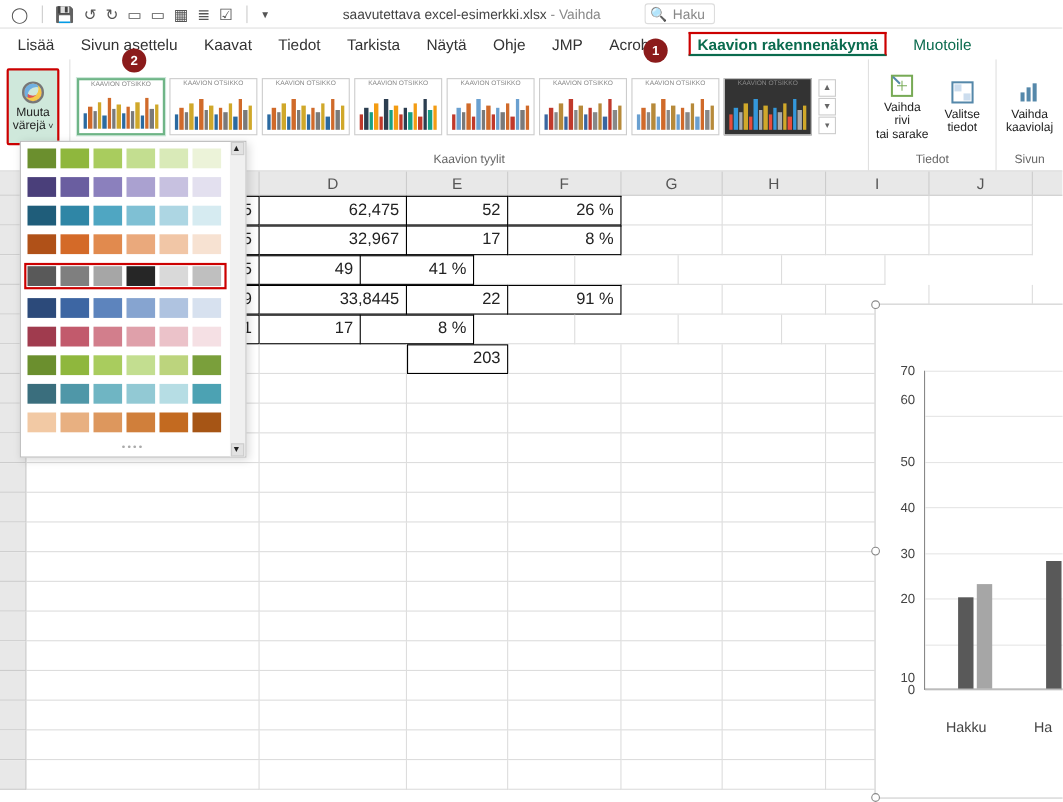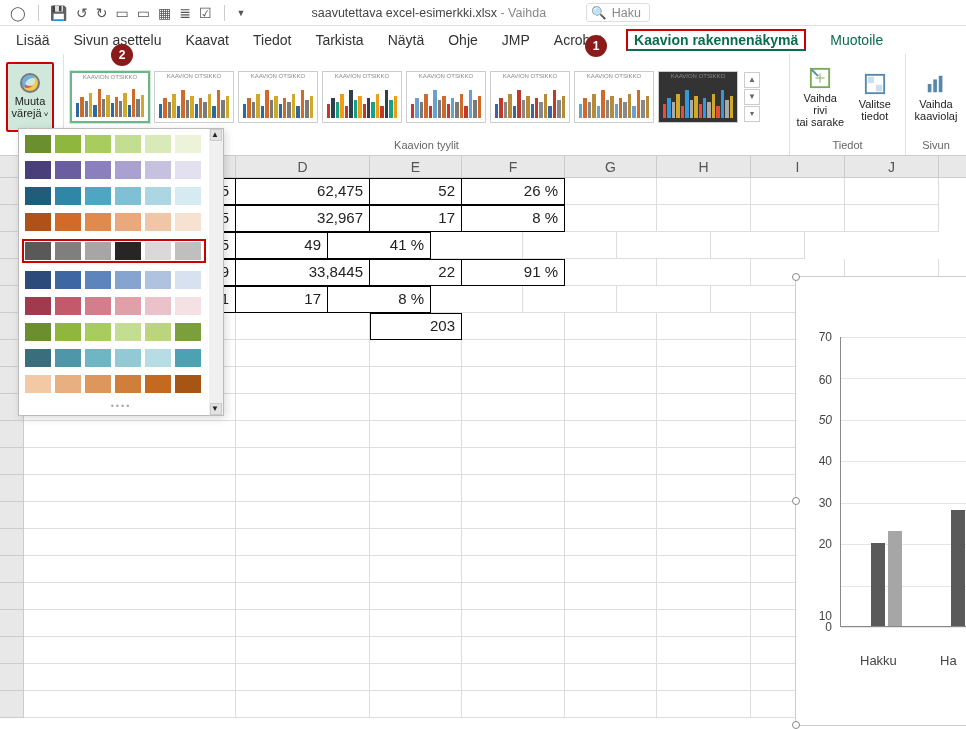--- a/index.html
+++ b/index.html
@@ -610,22 +610,22 @@
     <div class="chart-handle" style="left:-4px; top:-4px"></div>
     <div class="chart-handle" style="left:-4px; top:50%; margin-top:-4px"></div>
     <div class="chart-handle" style="left:-4px; bottom:-4px"></div>
     <div class="chart-plot">
       <div class="y-axis" id="y-axis">
           <div class="y-tick" style="top: 290px;">0</div>
           <div class="y-tick" style="top: 248.571px; margin-top: 30px;">10</div>
           <div class="y-tick" style="top: 207.143px;">20</div>
           <div class="y-tick" style="top: 165.714px;">30</div>
           <div class="y-tick" style="top: 124.286px;">40</div>
-          <div class="y-tick" style="top: 82.8571px; font-style: italic;">50</div>
-          <div class="y-tick" style="top: 43px;">60</div>
+          <div class="y-tick" style="top: 82.8571px;">50</div>
+          <div class="y-tick" style="top: 26px;">60</div>
           <div class="y-tick" style="top: 0px;">70</div>
         </div>
       <div class="plot-area" id="plot-area">
           <div class="grid-line" style="top: 290px;"></div>
           <div class="grid-line" style="top: 248.571px;"></div>
           <div class="grid-line" style="top: 207.143px;"></div>
           <div class="grid-line" style="top: 165.714px;"></div>
           <div class="grid-line" style="top: 124.286px;"></div>
           <div class="grid-line" style="top: 82.8571px;"></div>
           <div class="grid-line" style="top: 41.4286px;"></div>

